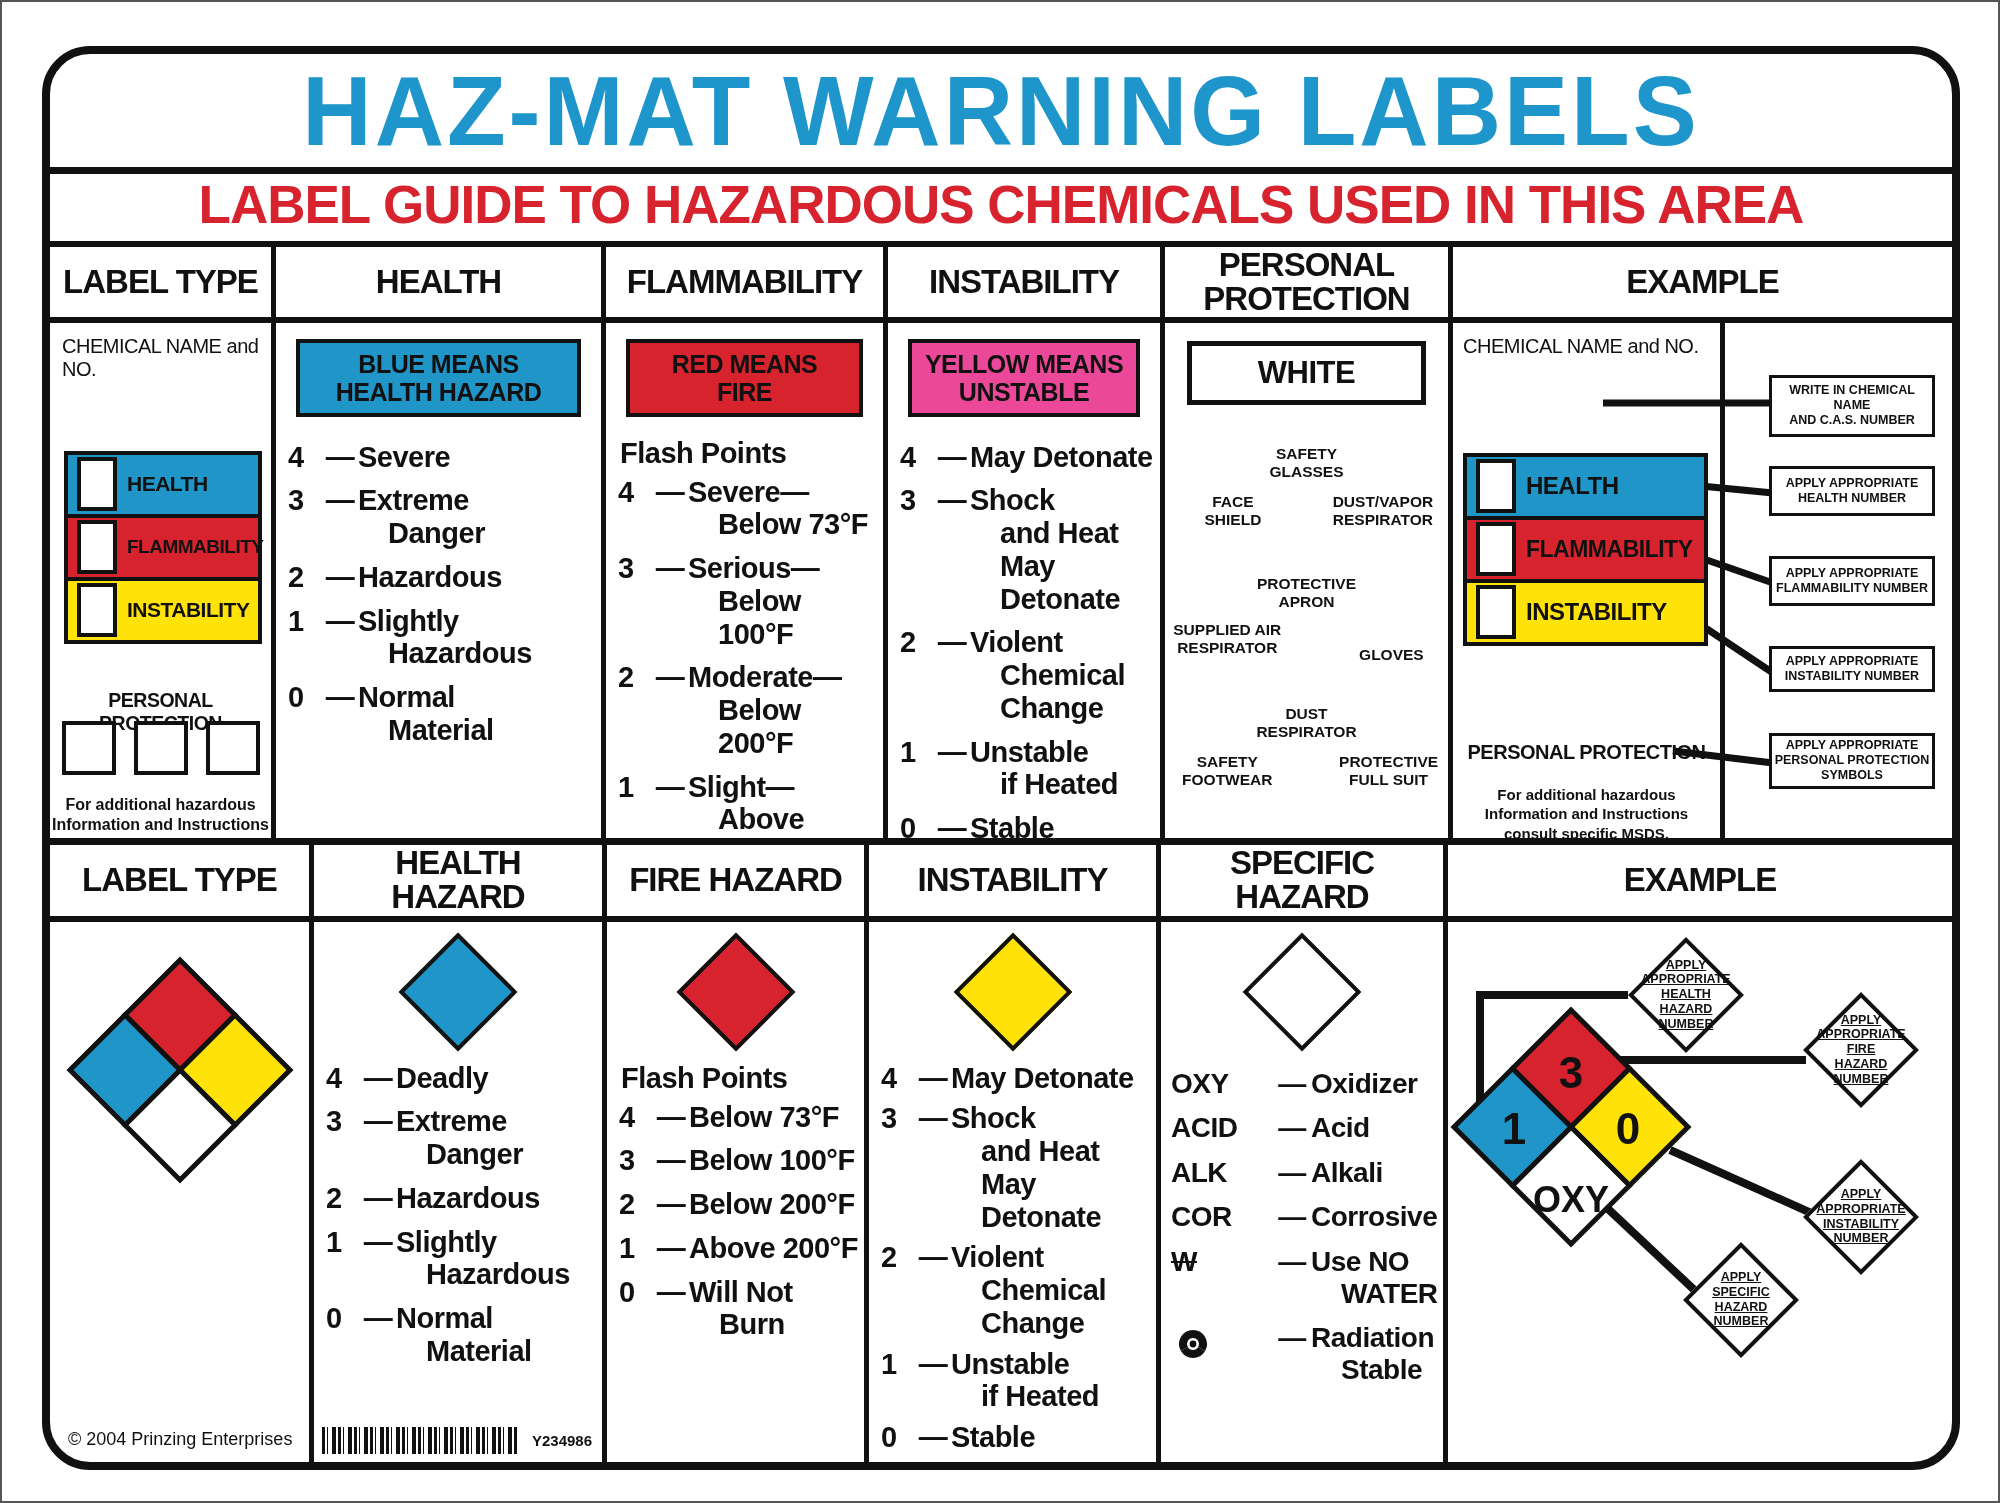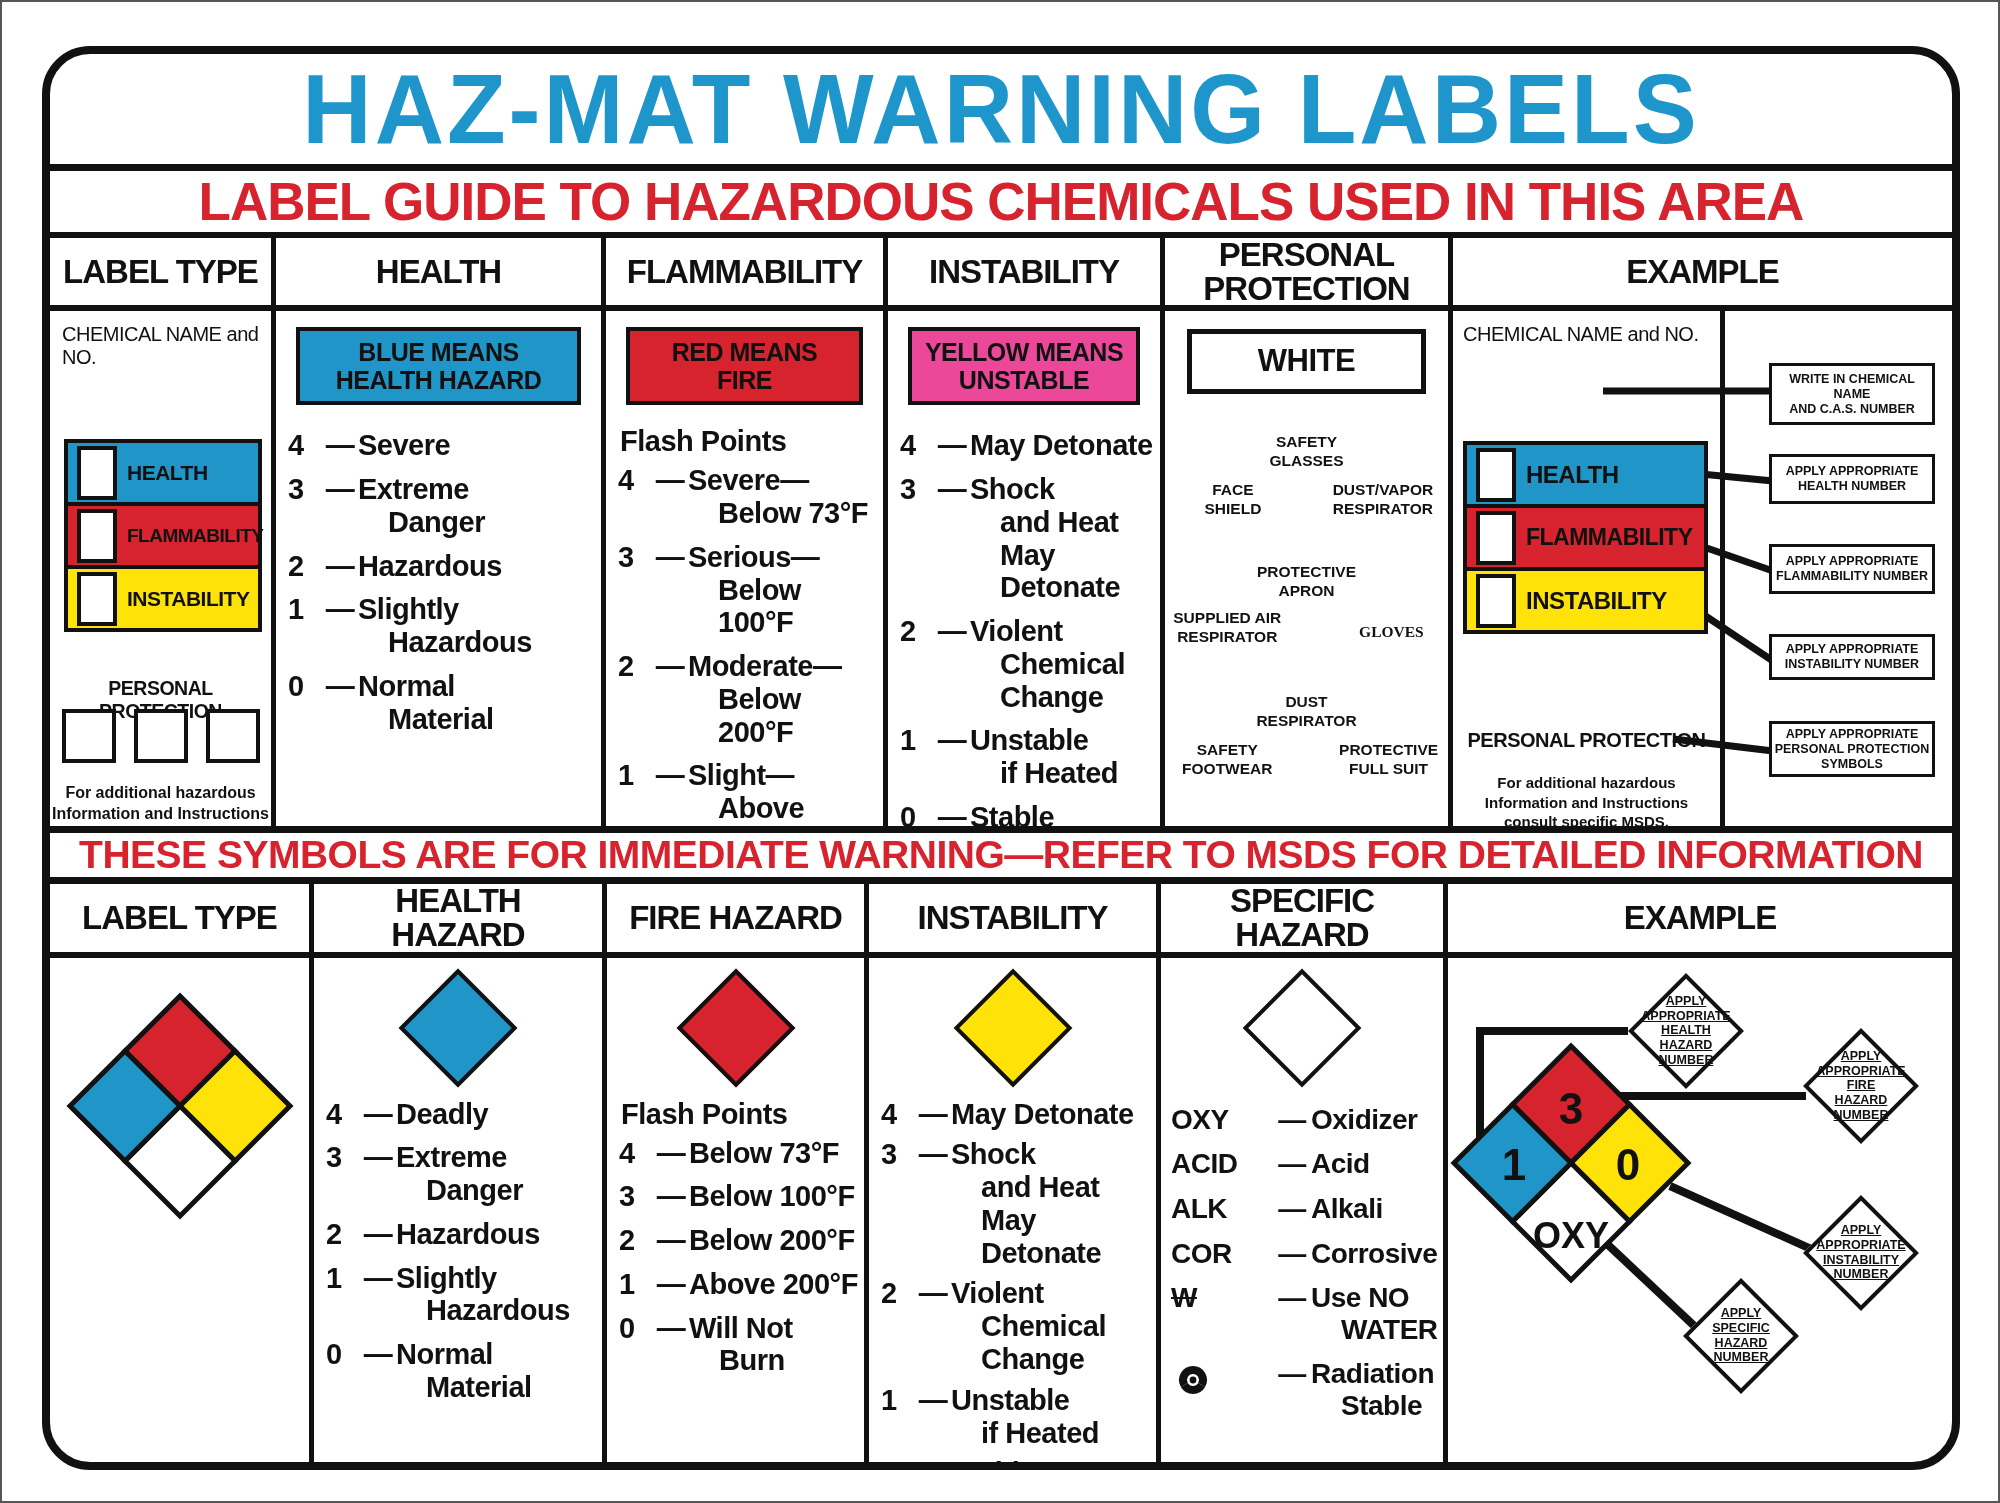--- a/index.html
+++ b/index.html
@@ -242,21 +242,21 @@
         <div class="pp-item ml" style="left:50%;top:122px;">SAFETY
 GLASSES</div>
         <div class="pp-item ml" style="left:24%;top:170px;">FACE
 SHIELD</div>
         <div class="pp-item ml" style="left:77%;top:170px;">DUST/VAPOR
 RESPIRATOR</div>
         <div class="pp-item ml" style="left:50%;top:252px;">PROTECTIVE
 APRON</div>
         <div class="pp-item ml" style="left:22%;top:298px;">SUPPLIED AIR
 RESPIRATOR</div>
-        <div class="pp-item ml" style="left:80%;top:312px;font-family:Liberation Serif, serif;">GLOVES</div>
+        <div class="pp-item ml" style="left:80%;top:323px;">GLOVES</div>
         <div class="pp-item ml" style="left:50%;top:382px;">DUST
 RESPIRATOR</div>
         <div class="pp-item ml" style="left:22%;top:430px;">SAFETY
 FOOTWEAR</div>
         <div class="pp-item ml" style="left:79%;top:430px;">PROTECTIVE
 FULL SUIT</div>
       </div>
 
       <div class="cell">
         <svg class="linesvg" width="499" height="515" viewBox="0 0 499 515">
@@ -293,23 +293,20 @@
         <div class="callout-box ml" style="top:233px;height:50px;">APPLY APPROPRIATE
 FLAMMABILITY NUMBER</div>
         <div class="callout-box ml" style="top:323px;height:46px;">APPLY APPROPRIATE
 INSTABILITY NUMBER</div>
         <div class="callout-box ml" style="top:410px;height:56px;">APPLY APPROPRIATE
 PERSONAL PROTECTION
 SYMBOLS</div>
       </div>
     </div>
 
-    <div class="banner-row">
-      <span>THESE SYMBOLS ARE FOR IMMEDIATE WARNING—REFER TO MSDS FOR DETAILED INFORMATION</span>
-    </div>
 
     <div class="thead t2">
       <div class="hcell ml">LABEL TYPE</div>
       <div class="hcell ml">HEALTH
 HAZARD</div>
       <div class="hcell ml">FIRE HAZARD</div>
       <div class="hcell ml">INSTABILITY</div>
       <div class="hcell ml">SPECIFIC
 HAZARD</div>
       <div class="hcell ml">EXAMPLE</div>

